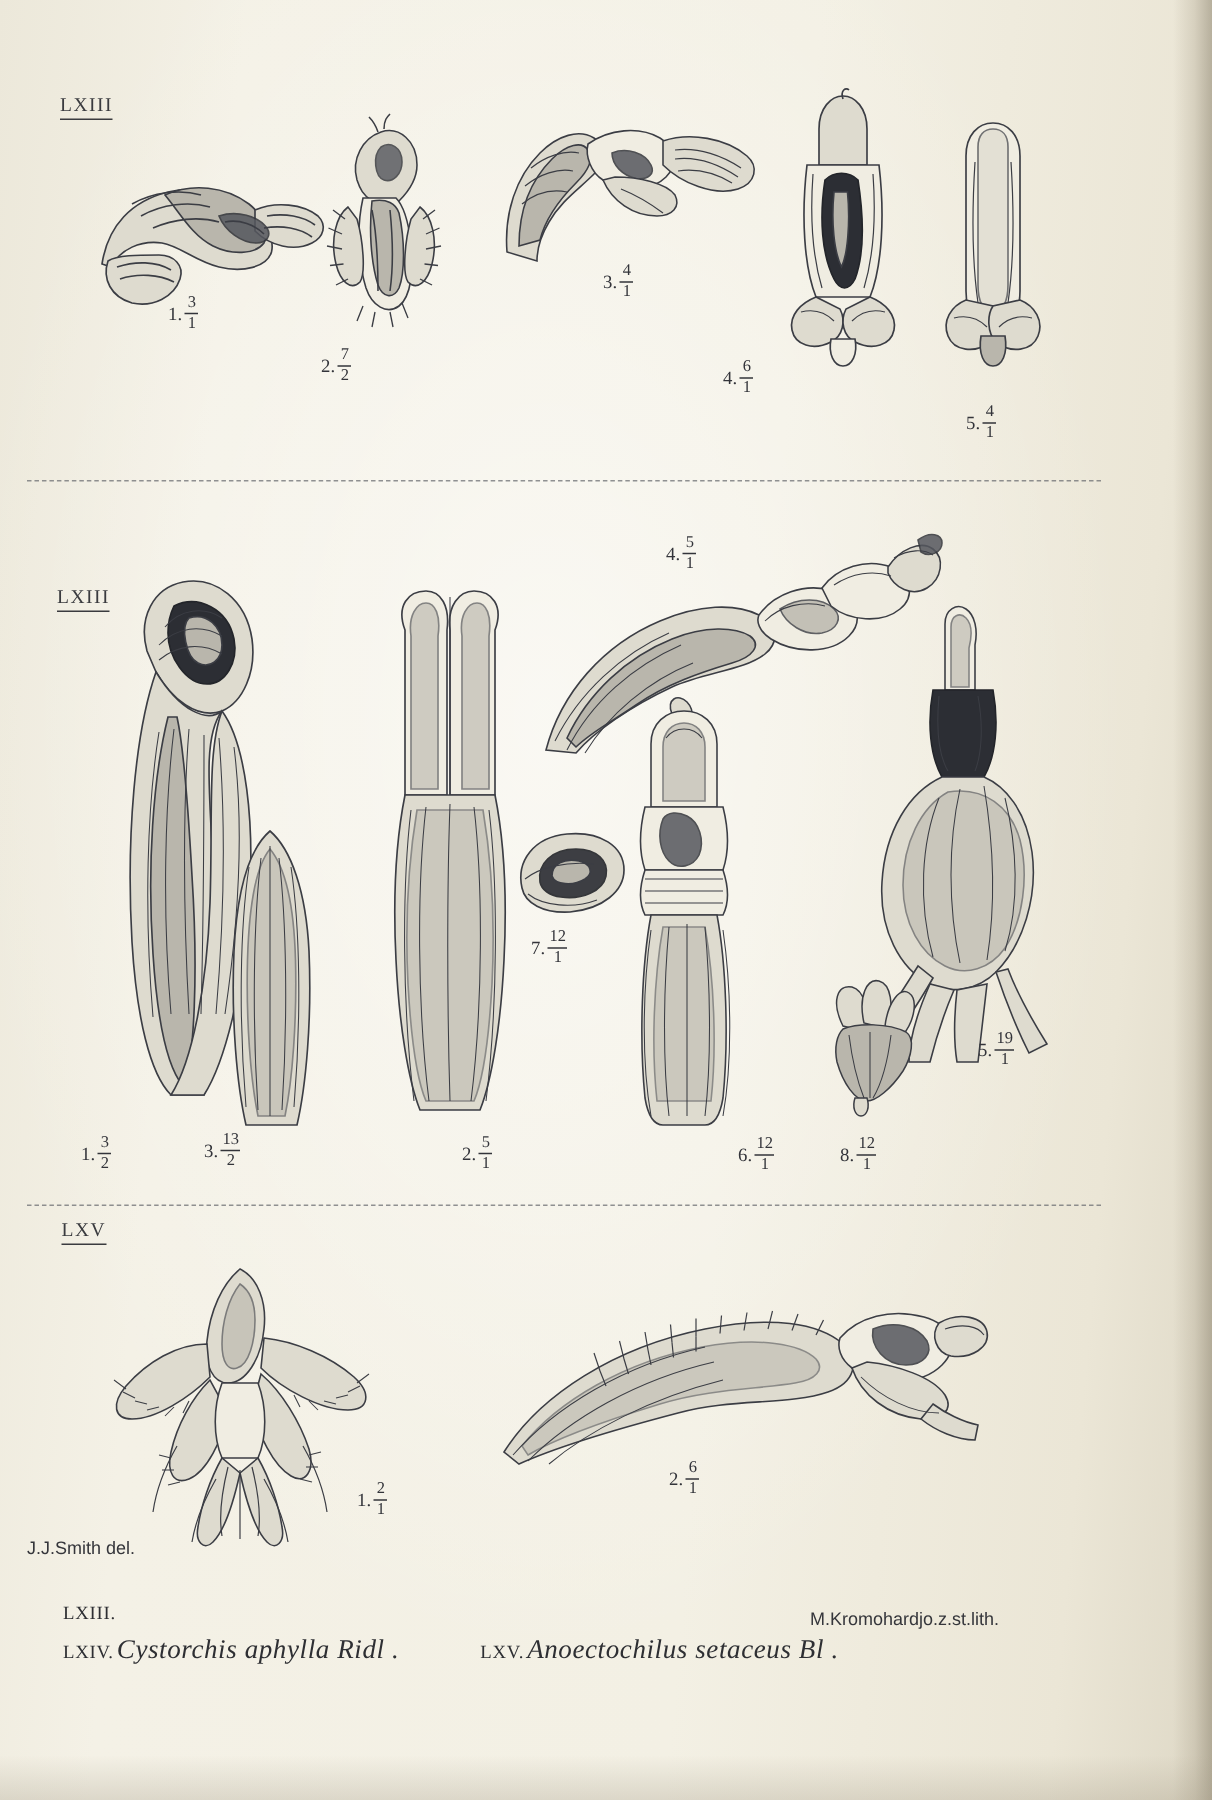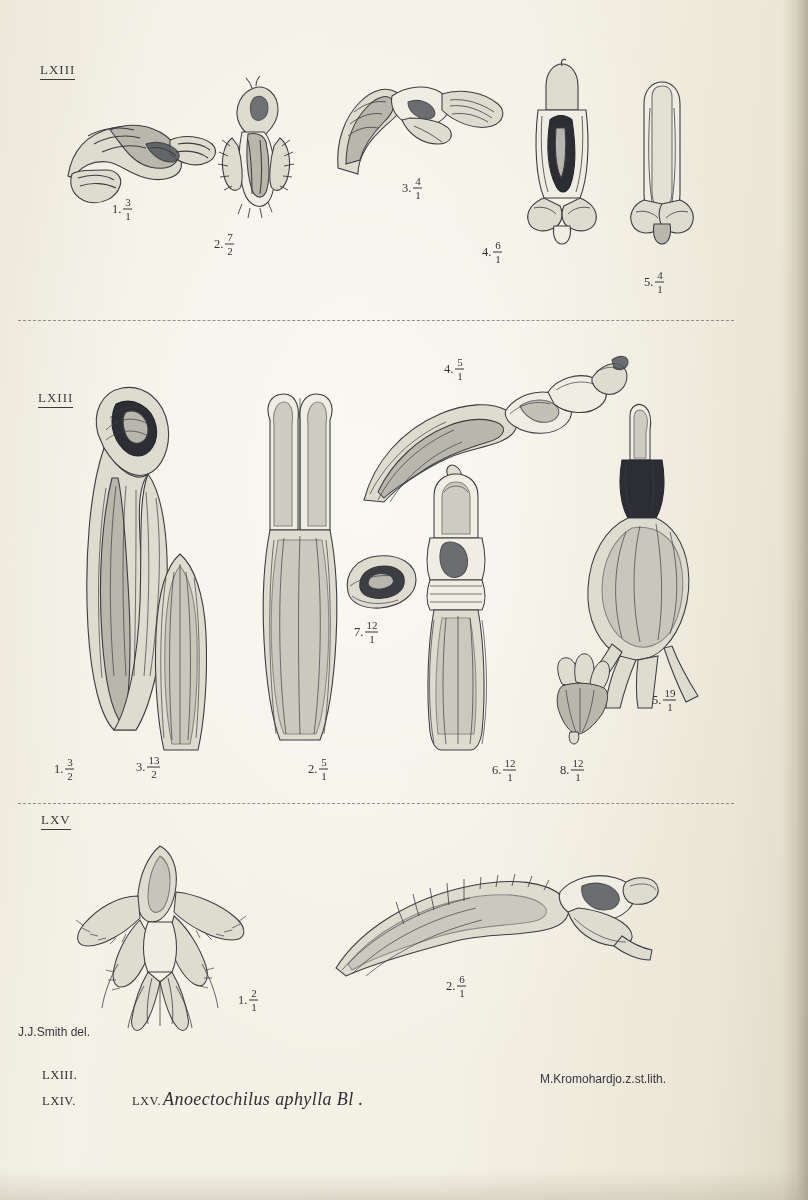--- a/index.html
+++ b/index.html
@@ -640,21 +640,22 @@
 
   <div class="credit" style="left:18px; top:1025px;">J.J.Smith del.</div>
   <div class="credit" style="left:540px; top:1060px;margin-top:12px;">M.Kromohardjo.z.st.lith.</div>
 
   <div id="caption-block">
     <div class="cap-line">
       <span class="cap-plate">LXIII.</span>
     </div>
     <div class="cap-line">
       <span class="cap-plate">LXIV.</span>
+      <span class="cap-text">Cystorchis  aphylla  Ridl .</span>
       <span class="cap-gap"></span>
       <span class="cap-plate">LXV.</span>
-      <span class="cap-text">Anoectochilus  aphylla  Bl .</span>
+      <span class="cap-text">Anoectochilus  setaceus  Bl .</span>
     </div>
   </div>
 
   <div id="right-edge"></div>
   <div id="bottom-edge"></div>
 </div>
 
 </body></html>

